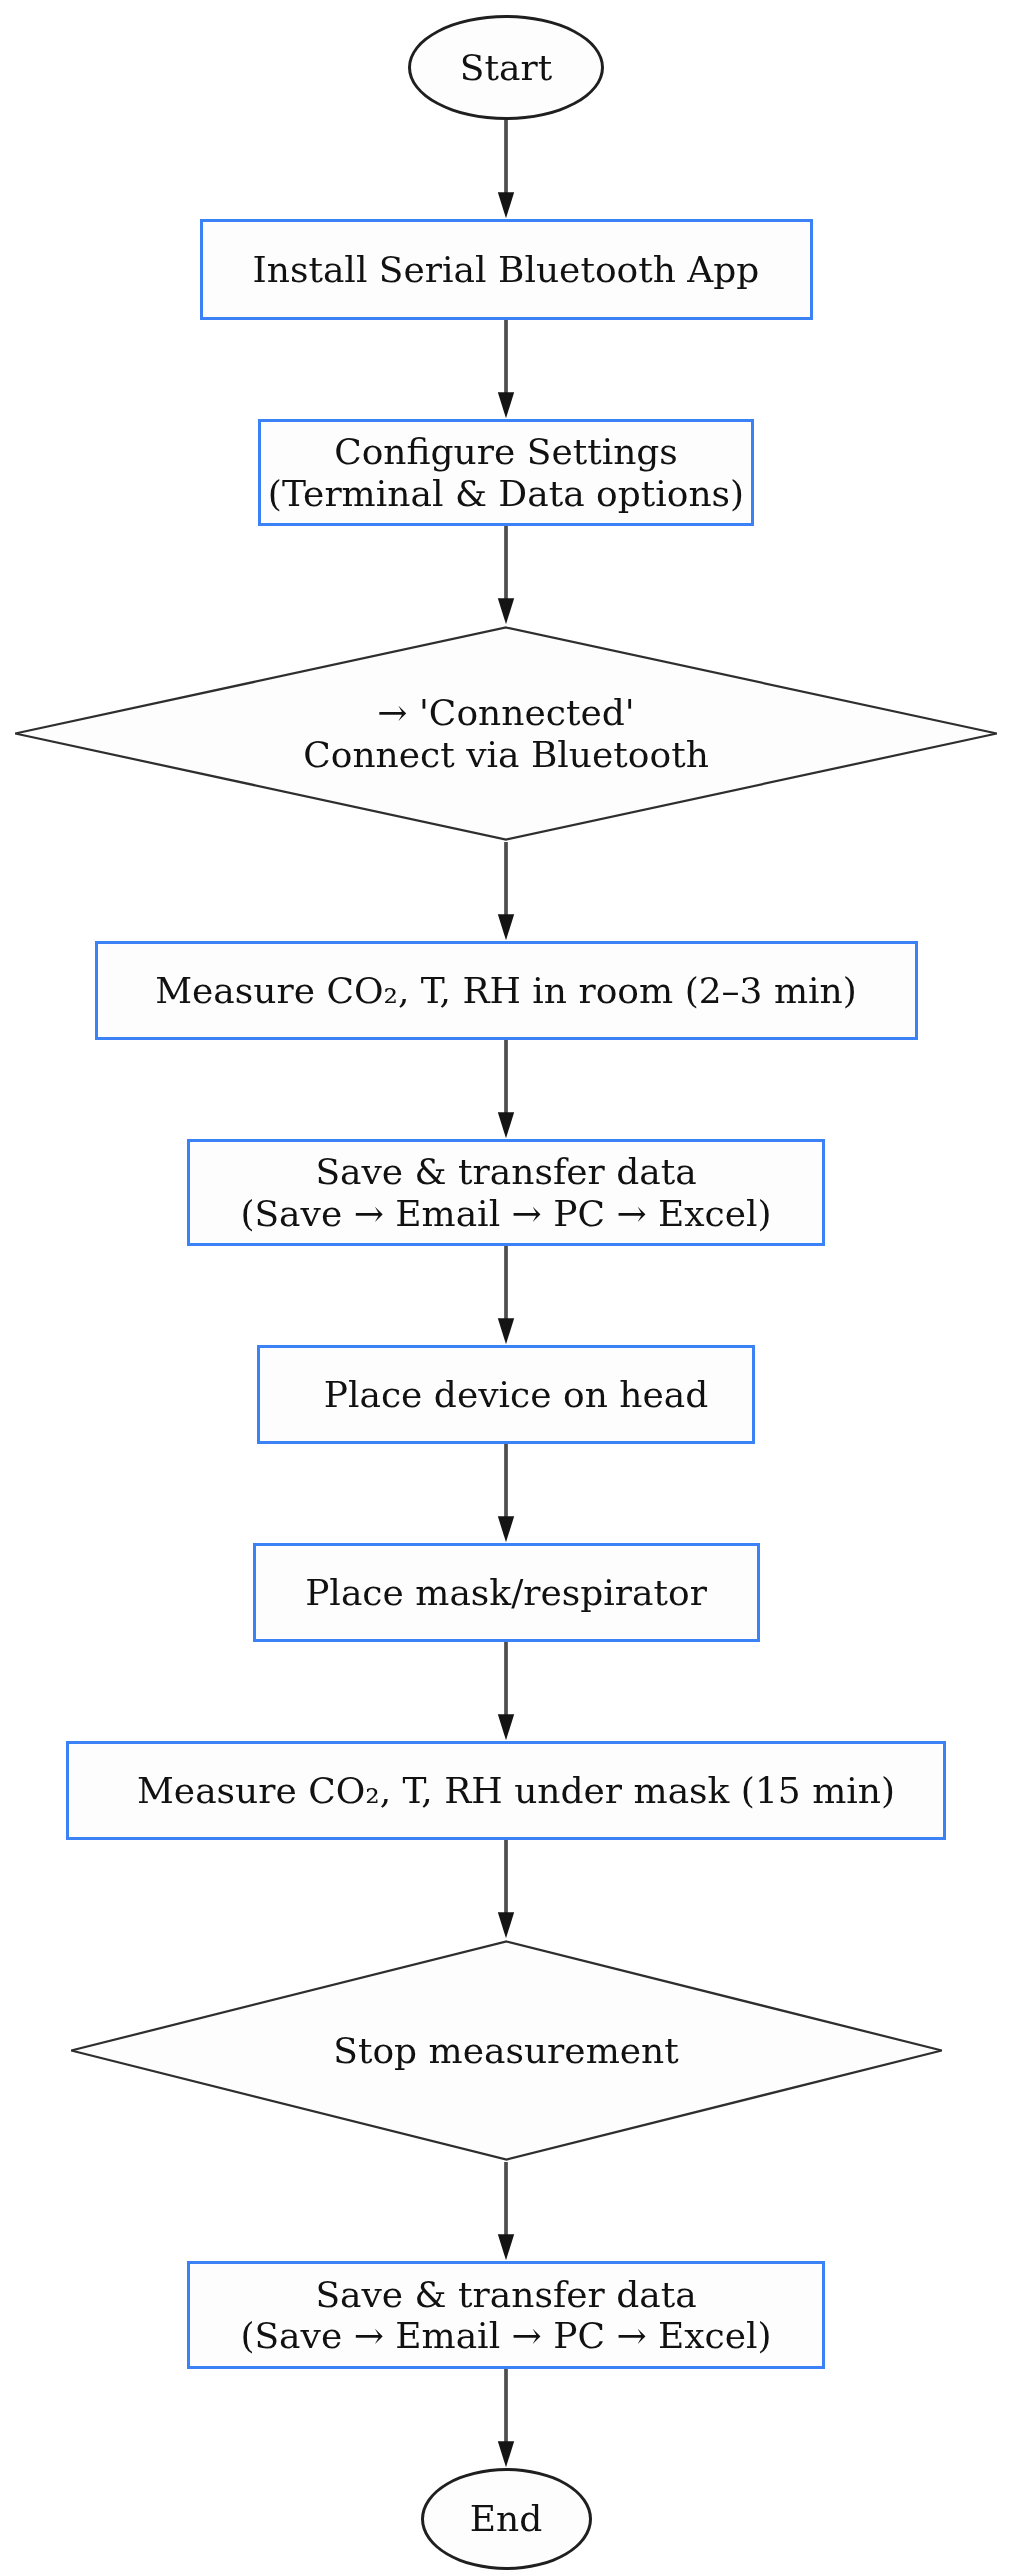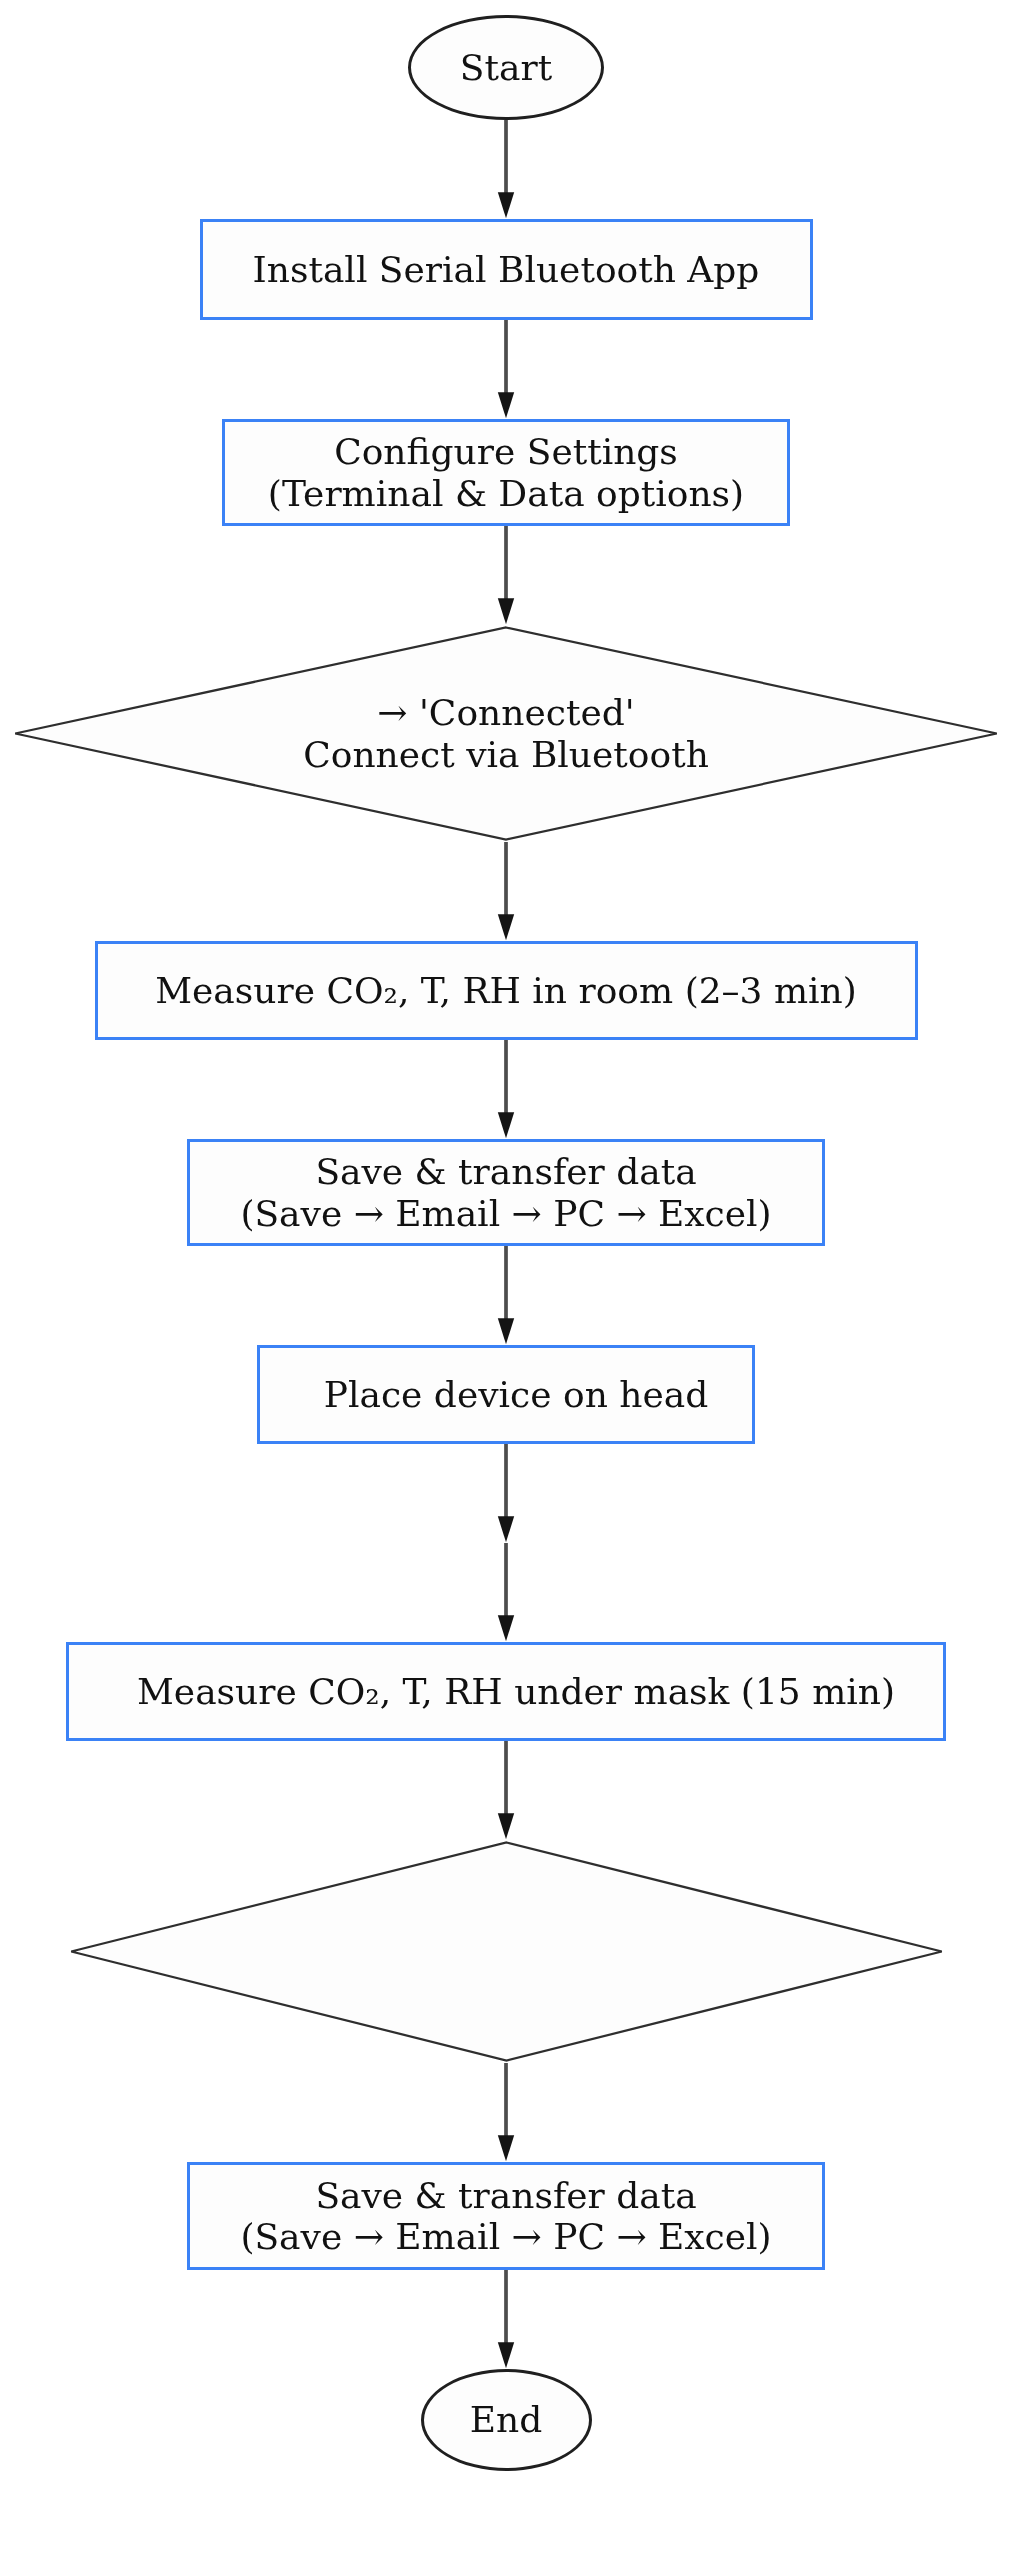--- a/index.html
+++ b/index.html
@@ -46,21 +46,21 @@
   .diamond .shape { position: absolute; left: 0; top: 0; }
   .diamond .shape polygon {
     fill: #fdfdfd;
     stroke: #2e2e2e;
     stroke-width: 3;
   }
   .diamond .label { position: relative; z-index: 1; }
 
   .n-start        { width: 196px;  height: 105px; }
   .n-install      { width: 613px;  height: 101px; }
-  .n-configure    { width: 568px;  height: 107px; justify-content: center; }
+  .n-configure    { width: 496px;  height: 107px; justify-content: center; }
   .n-diamond1     { width: 986px; height: 217px; }
   .n-measure-room { width: 823px; height: 99px; }
   .n-save1        { width: 638px;  height: 107px; }
   .n-place-device { width: 498px;  height: 99px; padding-left: 20px; }
   .n-place-mask   { width: 507px;  height: 99px; }
   .n-measure-mask { width: 880px; height: 99px; padding-left: 20px; }
   .n-diamond2     { width: 875px; height: 223px; }
   .n-save2        { width: 638px;  height: 108px; }
   .n-end          { width: 171px;  height: 102px; }
 
@@ -141,40 +141,44 @@
 
   <div class="node rect n-place-device">
     <div class="label">Place device on head</div>
   </div>
 
   <svg class="connector" width="30" height="99" viewBox="0 0 40 133">
     <line x1="20" y1="0" x2="20" y2="100"></line>
     <polygon class="head" points="9,97 31,97 20,132"></polygon>
   </svg>
 
+  <div class="node rect n-place-mask">
+    <div class="label">Place mask/respirator</div>
+  </div>
 
   <svg class="connector" width="30" height="99" viewBox="0 0 40 133">
     <line x1="20" y1="0" x2="20" y2="100"></line>
     <polygon class="head" points="9,97 31,97 20,132"></polygon>
   </svg>
 
   <div class="node rect n-measure-mask">
     <div class="label">Measure CO₂, T, RH under mask (15 min)</div>
   </div>
 
   <svg class="connector" width="30" height="99" viewBox="0 0 40 133">
     <line x1="20" y1="0" x2="20" y2="100"></line>
     <polygon class="head" points="9,97 31,97 20,132"></polygon>
   </svg>
 
   <div class="node diamond n-diamond2">
     <svg class="shape" width="875" height="223" viewBox="0 0 1180 300">
       <polygon points="590,3 1177,150 590,297 3,150"></polygon>
     </svg>
     <div class="label">
+      <div>Stop measurement</div>
     </div>
   </div>
 
   <svg class="connector" width="30" height="99" viewBox="0 0 40 133">
     <line x1="20" y1="0" x2="20" y2="100"></line>
     <polygon class="head" points="9,97 31,97 20,132"></polygon>
   </svg>
 
   <div class="node rect n-save2">
     <div class="label">

